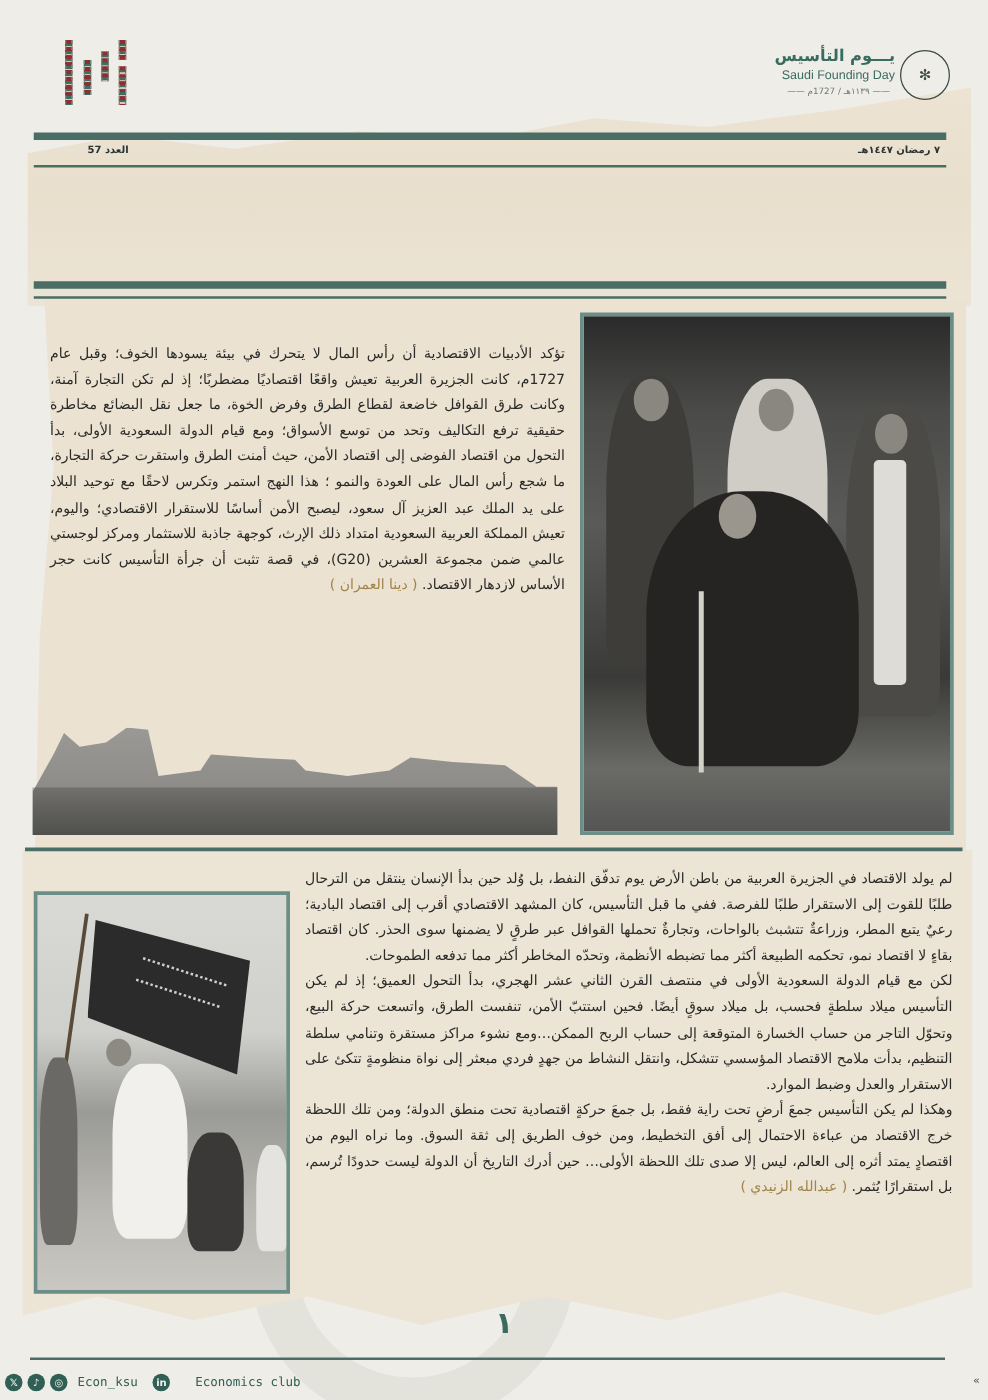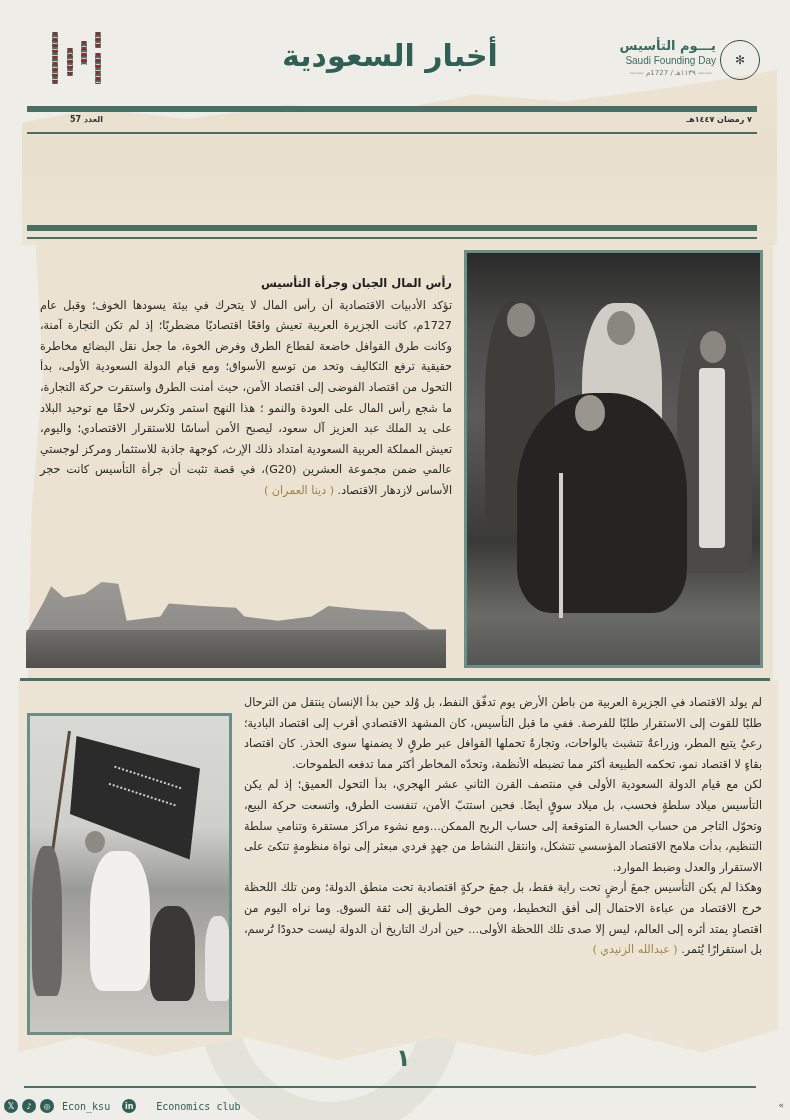--- a/index.html
+++ b/index.html
@@ -118,42 +118,40 @@
   <div class="paper paper-lower"></div>
 
   <div class="logo-pattern">
     <div class="bar" style="left:0; top:0; height:52px;"></div>
     <div class="bar" style="left:15px; top:16px; height:28px;"></div>
     <div class="bar" style="left:29px; top:9px; height:24px;"></div>
     <div class="bar" style="left:43px; top:0; height:16px;"></div>
     <div class="bar" style="left:43px; top:21px; height:31px;"></div>
   </div>
 
-  <div class="masthead-title">أخبار السعودية</div>
 
   <div class="founding-logo">
     <div class="founding-emblem">✻</div>
     <div class="founding-ar">يـــوم التأسيس</div>
     <div class="founding-en">Saudi Founding Day</div>
     <div class="founding-date">—— ١١٣٩هـ / 1727م ——</div>
   </div>
 
   <div class="rule-thick" style="top:106px; height:6px;"></div>
   <div class="meta-row">
     <span class="meta-date">٧ رمضان ١٤٤٧هـ</span>
     <span class="meta-issue">العدد 57</span>
   </div>
   <div class="rule-thin" style="top:132px; height:2px;"></div>
 
 
   <div class="rule-thick" style="top:225px; height:6px;"></div>
   <div class="rule-thin" style="top:237px; height:2px;"></div>
 
   <div class="article art1">
-    <h2>رأس المال الجبان وجرأة التأسيس</h2>
     <p><span>تؤكد الأدبيات الاقتصادية أن رأس المال لا يتحرك في بيئة يسودها الخوف؛ وقبل عام 1727م، كانت الجزيرة العربية تعيش واقعًا اقتصاديًا مضطربًا؛ إذ لم تكن التجارة آمنة، وكانت طرق القوافل خاضعة لقطاع الطرق وفرض الخوة، ما جعل نقل البضائع مخاطرة حقيقية ترفع التكاليف وتحد من توسع الأسواق؛ ومع قيام الدولة السعودية الأولى، بدأ التحول من اقتصاد الفوضى إلى اقتصاد الأمن، حيث أمنت الطرق واستقرت حركة التجارة، ما شجع رأس المال على العودة والنمو ؛ هذا النهج استمر وتكرس لاحقًا مع توحيد البلاد على يد الملك عبد العزيز آل سعود، ليصبح الأمن أساسًا للاستقرار الاقتصادي؛ واليوم، تعيش المملكة العربية السعودية امتداد ذلك الإرث، كوجهة جاذبة للاستثمار ومركز لوجستي عالمي ضمن مجموعة العشرين (G20)، في قصة تثبت أن جرأة التأسيس كانت حجر الأساس لازدهار الاقتصاد.</span> <span class="byline">( دينا العمران )</span></p>
   </div>
 
   <div class="photo photo-king">
     <div class="figure king-f1"></div>
     <div class="figure king-f2"></div>
     <div class="figure king-f3"></div>
     <div class="figure king-f3b"></div>
     <div class="king-head" style="left:40px; top:50px; width:28px; height:34px;"></div>
     <div class="king-head" style="left:140px; top:58px; width:28px; height:34px;"></div>

